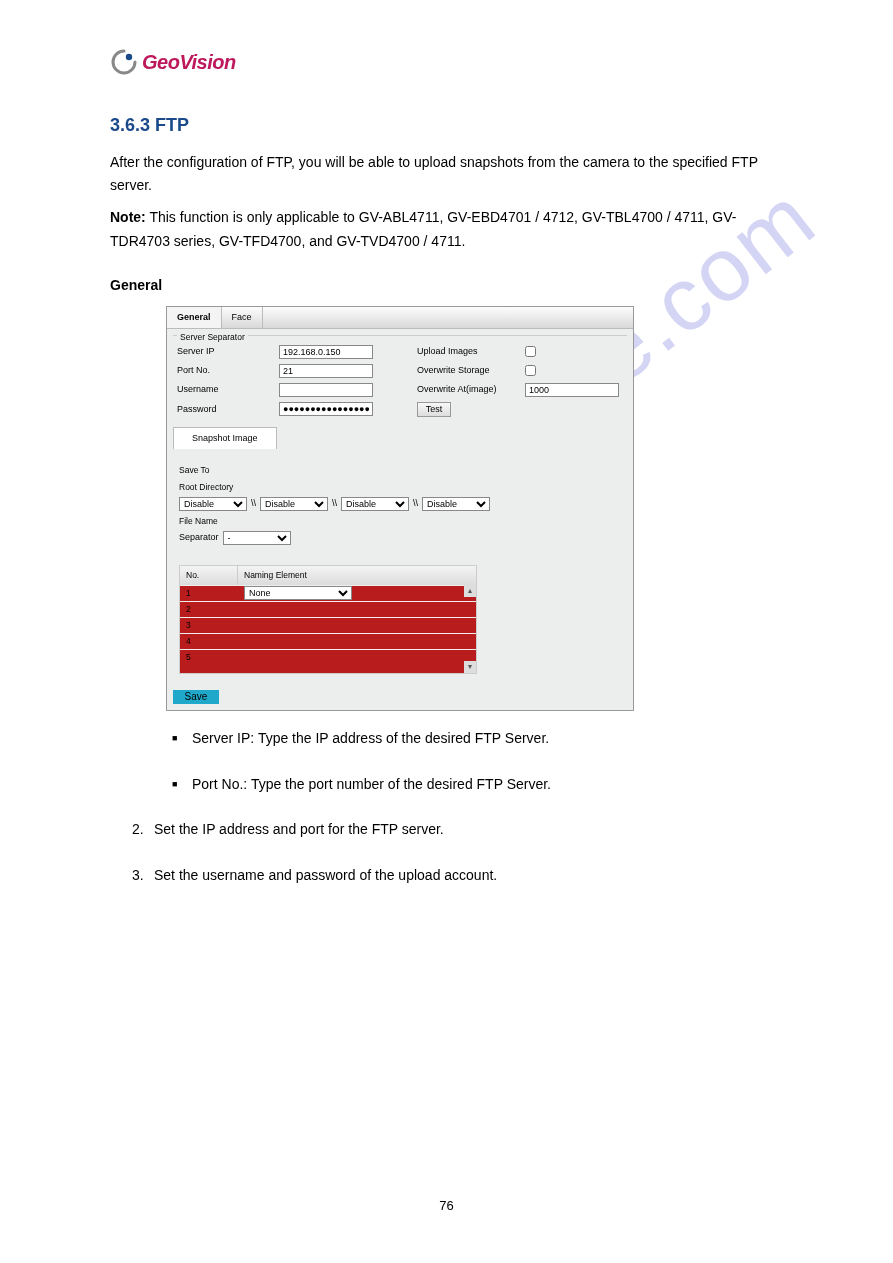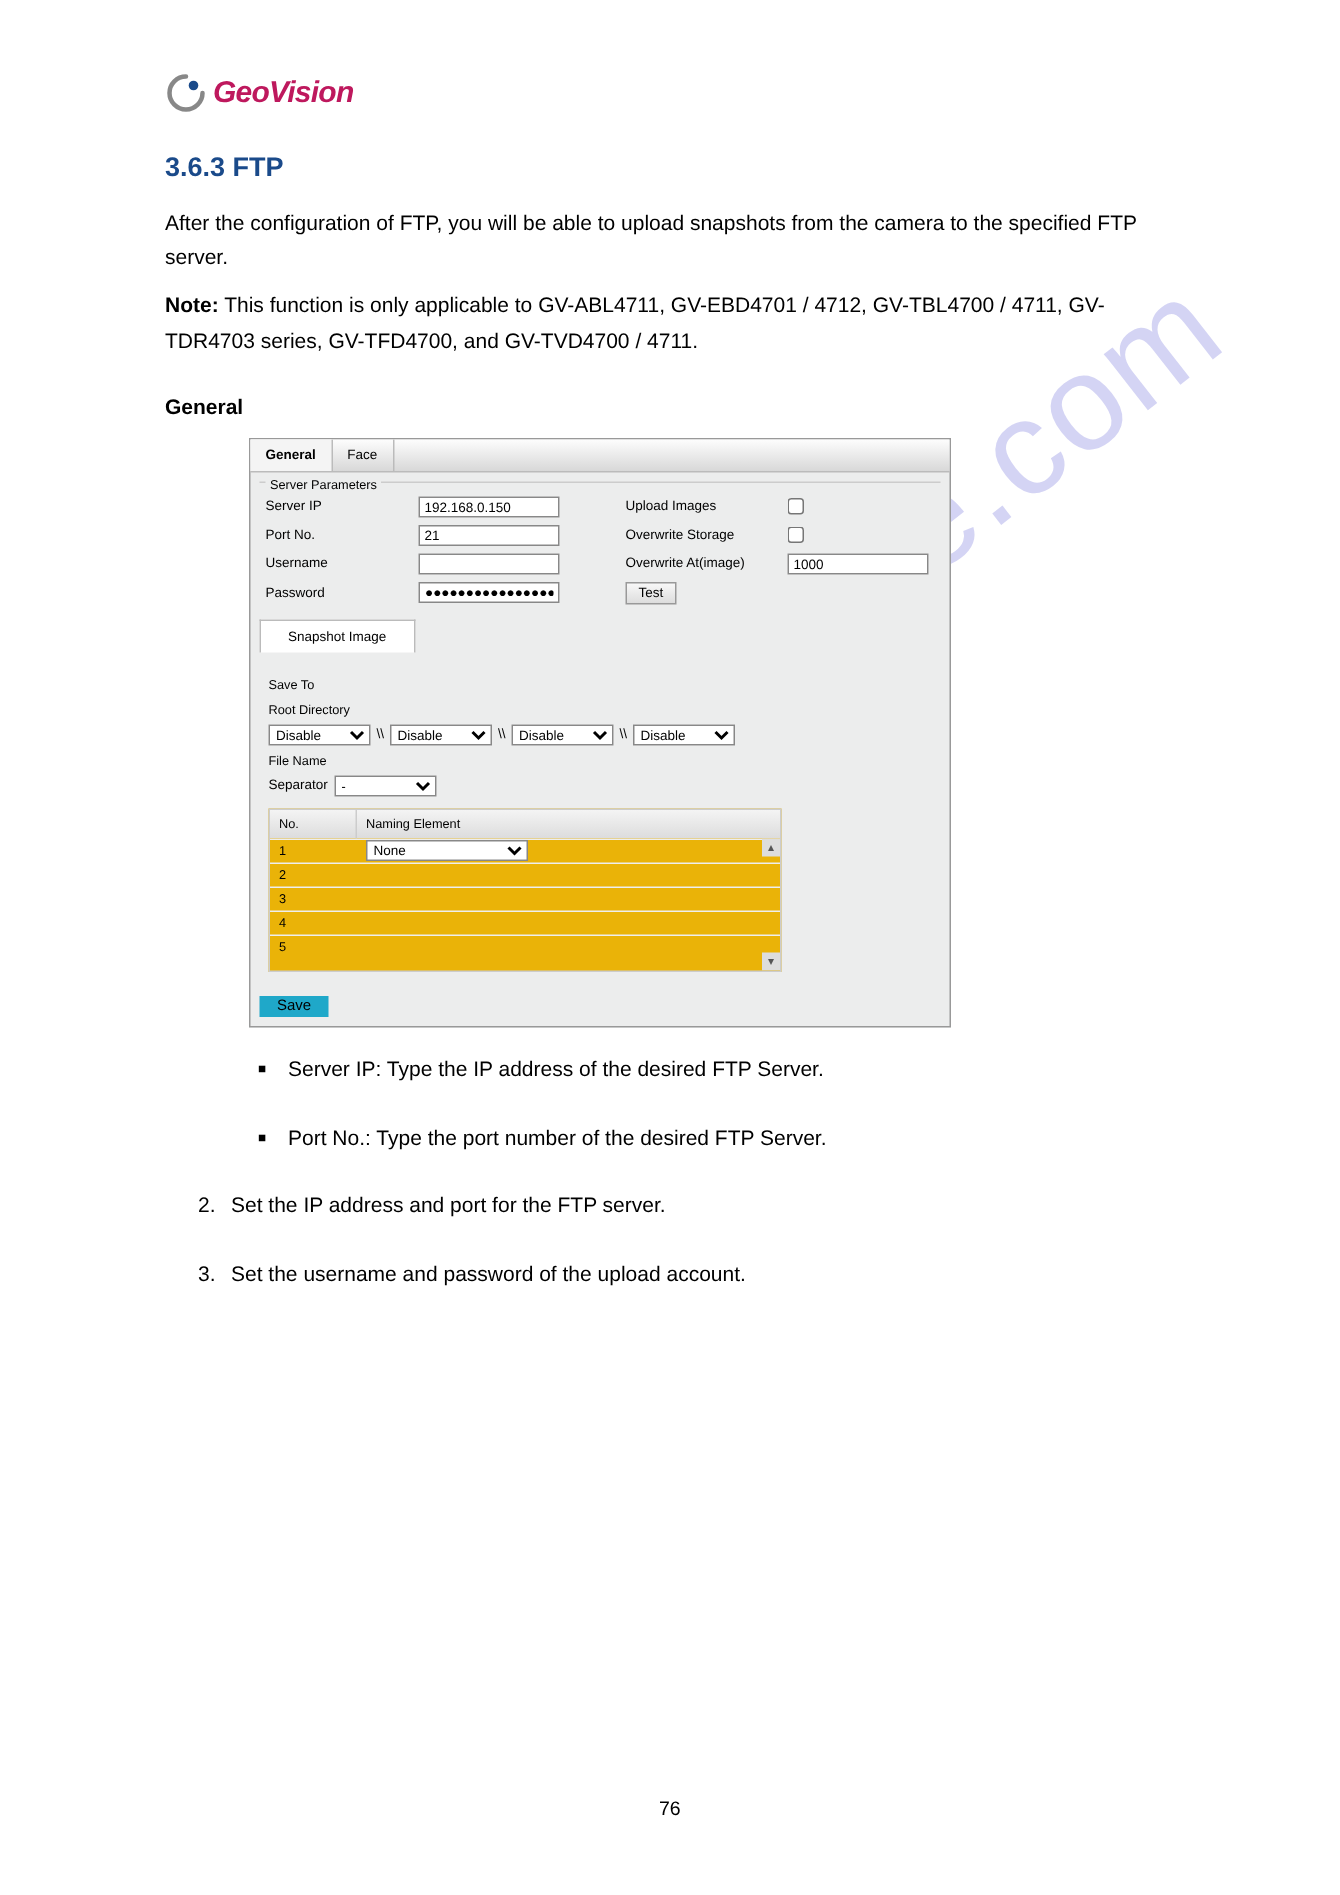--- a/index.html
+++ b/index.html
@@ -26,21 +26,21 @@
   }
   .logo-text {
     color: #be185d;
     font-weight: bold;
     font-size: 20px;
     font-style: italic;
     letter-spacing: -0.5px;
   }
   .page-content {
     position: absolute;
-    top: 96px;
+    top: 110px;
     left: 110px;
     right: 110px;
     font-size: 14px;
     line-height: 1.7;
     color: #000;
   }
   .heading {
     font-size: 18px;
     font-weight: bold;
     color: #1a4a8a;
@@ -137,24 +137,24 @@
     height: 14px;
     background: #fff;
     border: 1px solid #888;
     font-size: 9px;
   }
   .sel.dir { width: 68px; }
   .sel.sep { width: 68px; }
   .sel.naming { width: 108px; }
   .slash { font-size: 9px; }
   .tbl {
-    margin-top: 8px;
+    margin-top: 20px;
     border: 1px solid #ccc;
-    background: #eab308;
-    width: 342px;
+    background: #b91c1c;
+    width: 298px;
   }
   .tbl-head {
     display: flex;
     background: linear-gradient(#f4f4f4,#dcdcdc);
     font-size: 8.5px;
   }
   .th-no { width: 58px; padding: 2px 6px; border-right: 1px solid #ccc; }
   .th-ne { flex: 1; padding: 2px 6px; }
   .tbl-body { position: relative; height: 88px; overflow: hidden; }
   .tr { display: flex; border-top: 1px solid #eee; font-size: 8.5px; align-items: center; height: 16px; }
@@ -248,21 +248,21 @@
 
   <div class="subheading">General</div>
 
   <div class="panel">
     <div class="tabs">
       <div class="tab active">General</div>
       <div class="tab">Face</div>
     </div>
 
     <div class="fieldset">
-      <div class="fieldset-label">Server Parameters</div>
+      <div class="fieldset-label">Server Separator</div>
 
       <div class="param-row">
         <div class="lbl">Server IP</div>
         <input class="txt" value="192.168.0.150" style="">
         <div class="gap"></div>
         <div class="lbl2">Upload Images</div>
         <input type="checkbox" class="chk" style="">
       </div>
 
       <div class="param-row">

